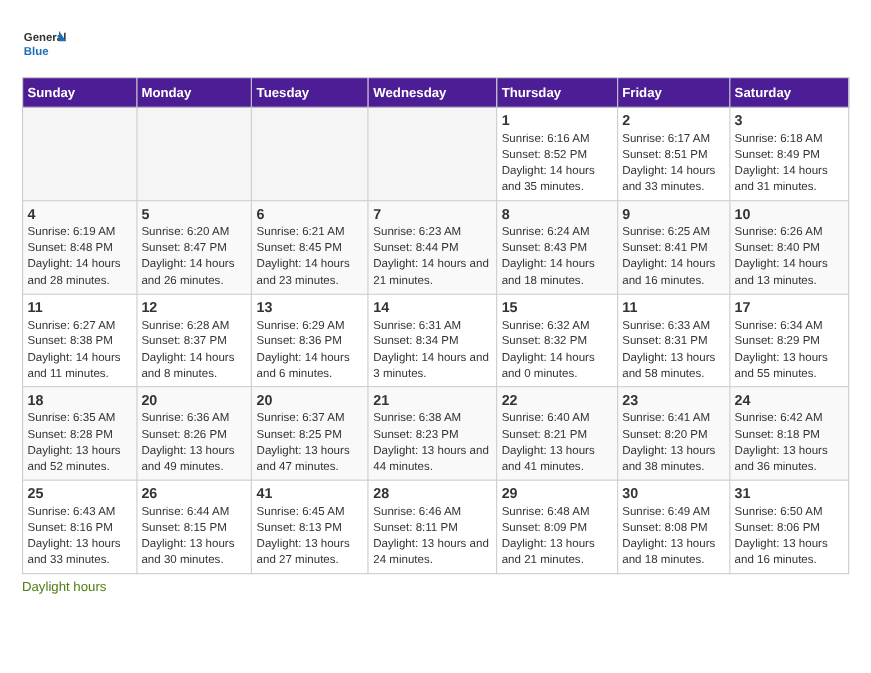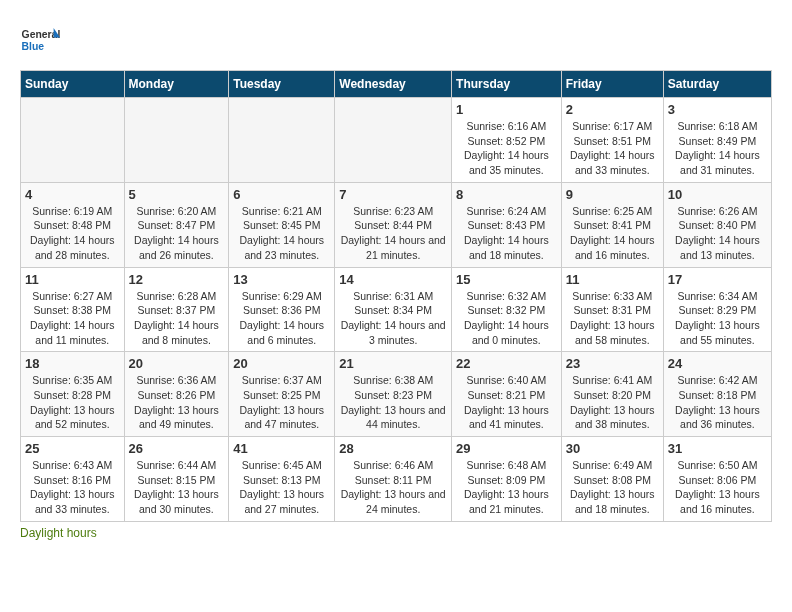--- a/index.html
+++ b/index.html
@@ -36,21 +36,21 @@
     .calendar-subtitle {
       font-size: 16px;
       color: #333;
     }
     table {
       width: 100%;
       border-collapse: collapse;
       font-size: 11px;
     }
     th {
-      background-color: #0c4a6e;
+      background-color: #4c1d95;
       color: #fff;
       padding: 6px 4px;
       text-align: left;
       font-weight: bold;
       font-size: 12px;
       border: 1px solid #ccc;
     }
     td {
       border: 1px solid #ccc;
       vertical-align: top;
@@ -68,21 +68,20 @@
       font-size: 13px;
       font-weight: bold;
       color: #333;
       display: block;
       margin-bottom: 2px;
     }
     .day-info {
       color: #333;
       font-size: 10.5px;
       line-height: 1.4;
-      text-align: center;
     }
     .footer {
       margin-top: 4px;
       font-size: 12px;
       color: #4d7c0f;
     }
   </style>
 </head>
 <body>
 

